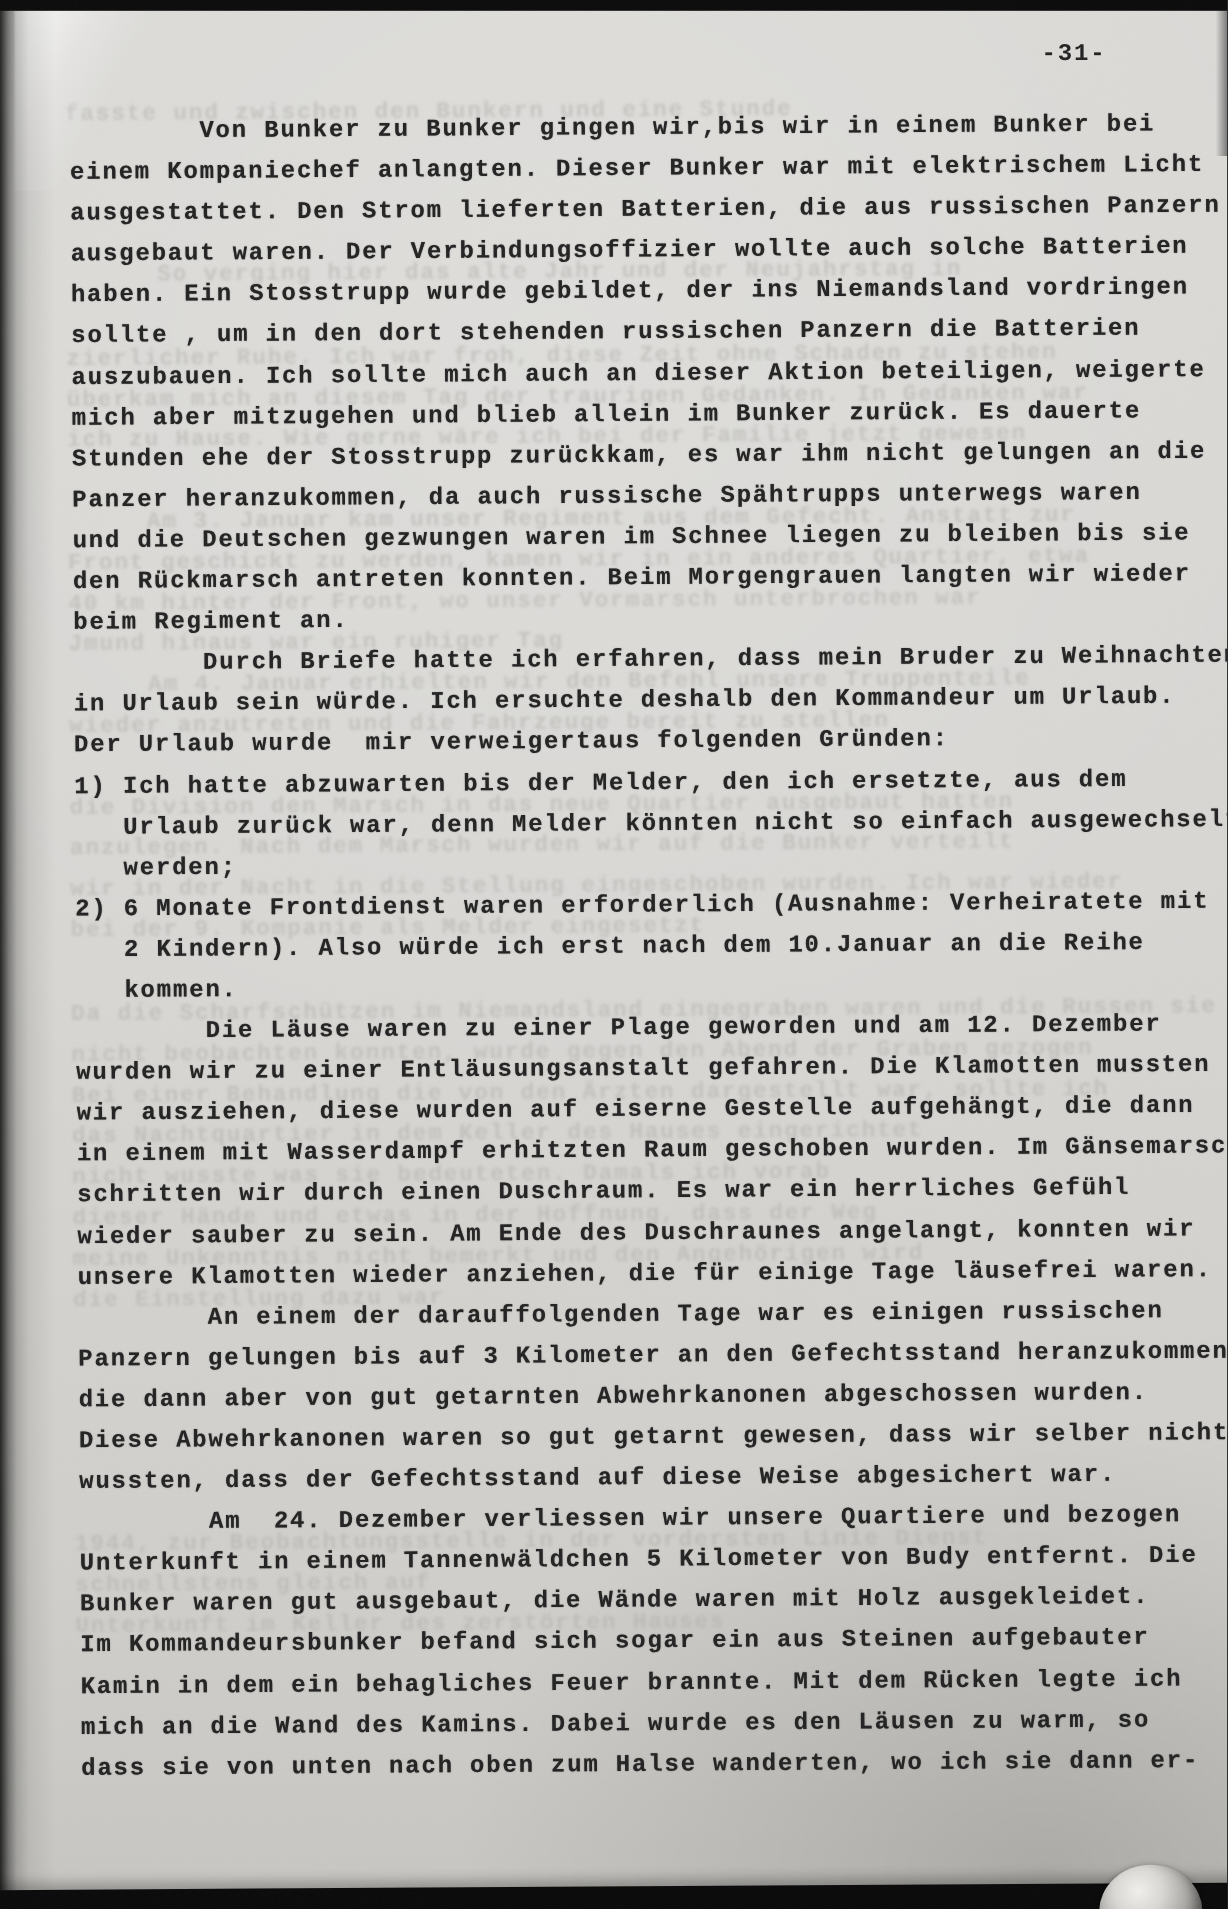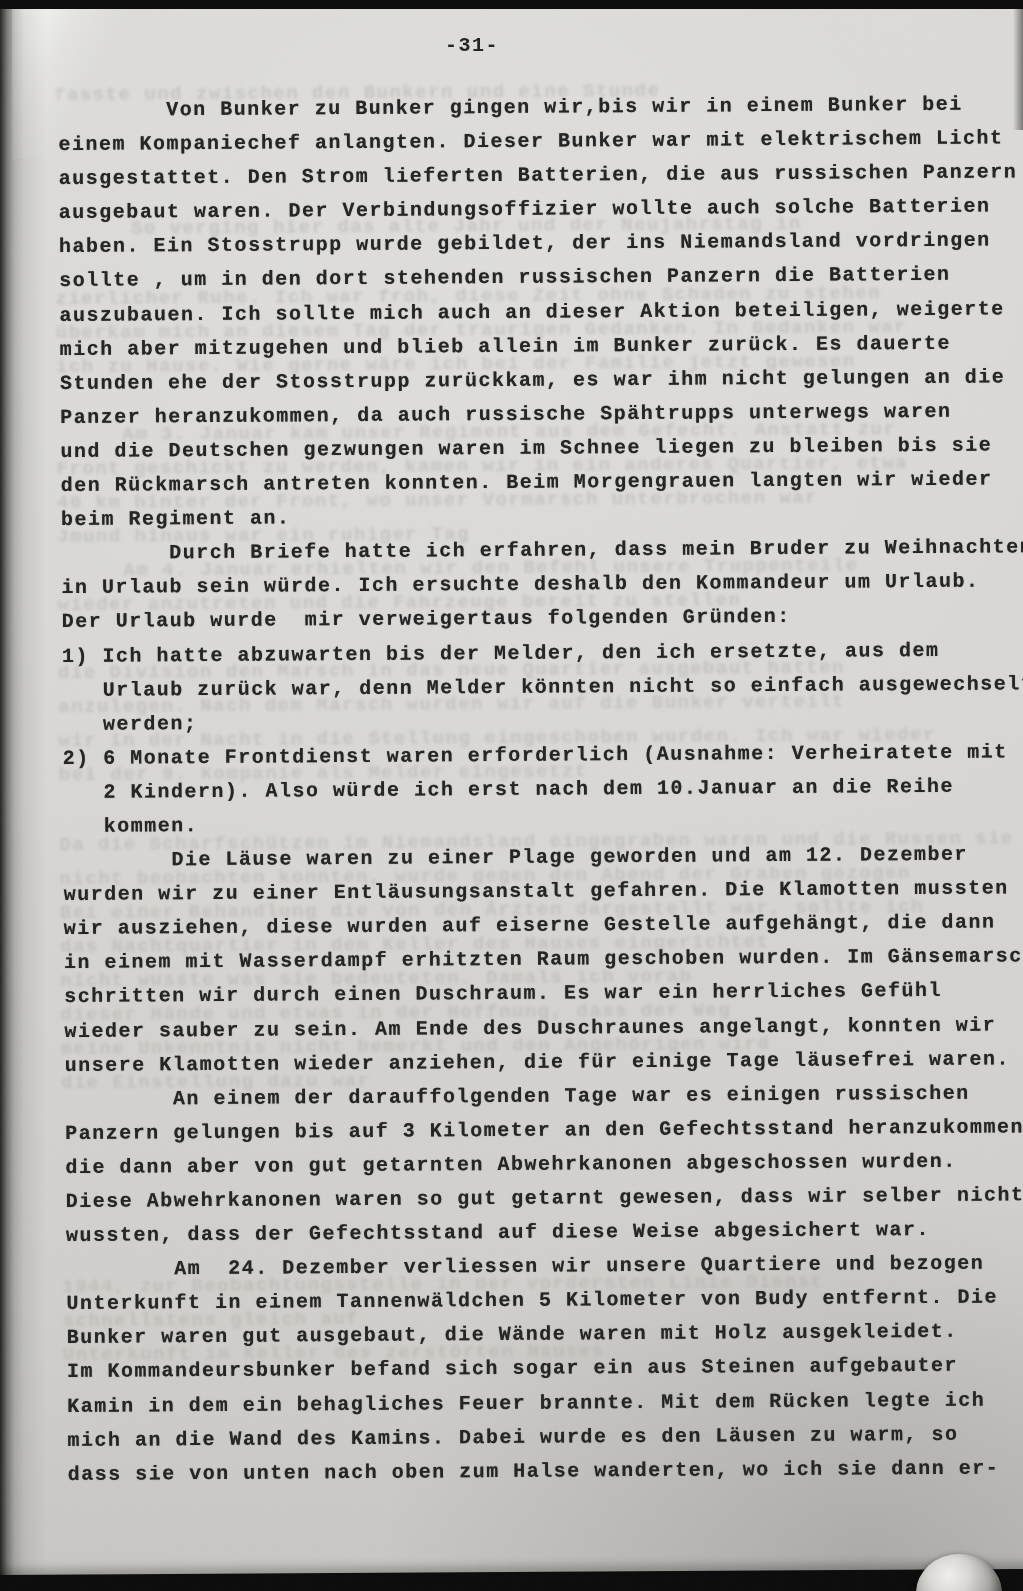--- a/index.html
+++ b/index.html
@@ -40,21 +40,21 @@
   .rivet{
     position:absolute;left:916px;top:1554px;width:86px;height:78px;z-index:7;
     border-radius:50%;
     background:radial-gradient(circle at 38% 28%, #f1f0ec 0%, #d9d8d4 26%, #aaa9a5 52%, #727170 74%, #454443 100%);
     box-shadow:0 2px 6px rgba(0,0,0,0.6), inset -4px -6px 10px rgba(0,0,0,0.35);
   }
   .grain{position:absolute;inset:0;z-index:8;pointer-events:none;opacity:.6;}
   
   .page-number{
     position:absolute;top:34px;left:22px;width:900px;
-    text-align:center;z-index:3;
+    text-align:right;z-index:3;
     font-size:20px;font-weight:700;letter-spacing:1.5px;
     color:var(--ink,#222);
   }
   .ghost-layer{position:absolute;inset:0;z-index:1;transform:rotate(-0.4deg);transform-origin:58px 94px;}
   .ghost{
     position:absolute;white-space:pre;
     font-size:19px;font-weight:700;letter-spacing:1.5px;
     color:var(--ghost,#b0afab);
     opacity:.5;filter:blur(1.4px);
   }

